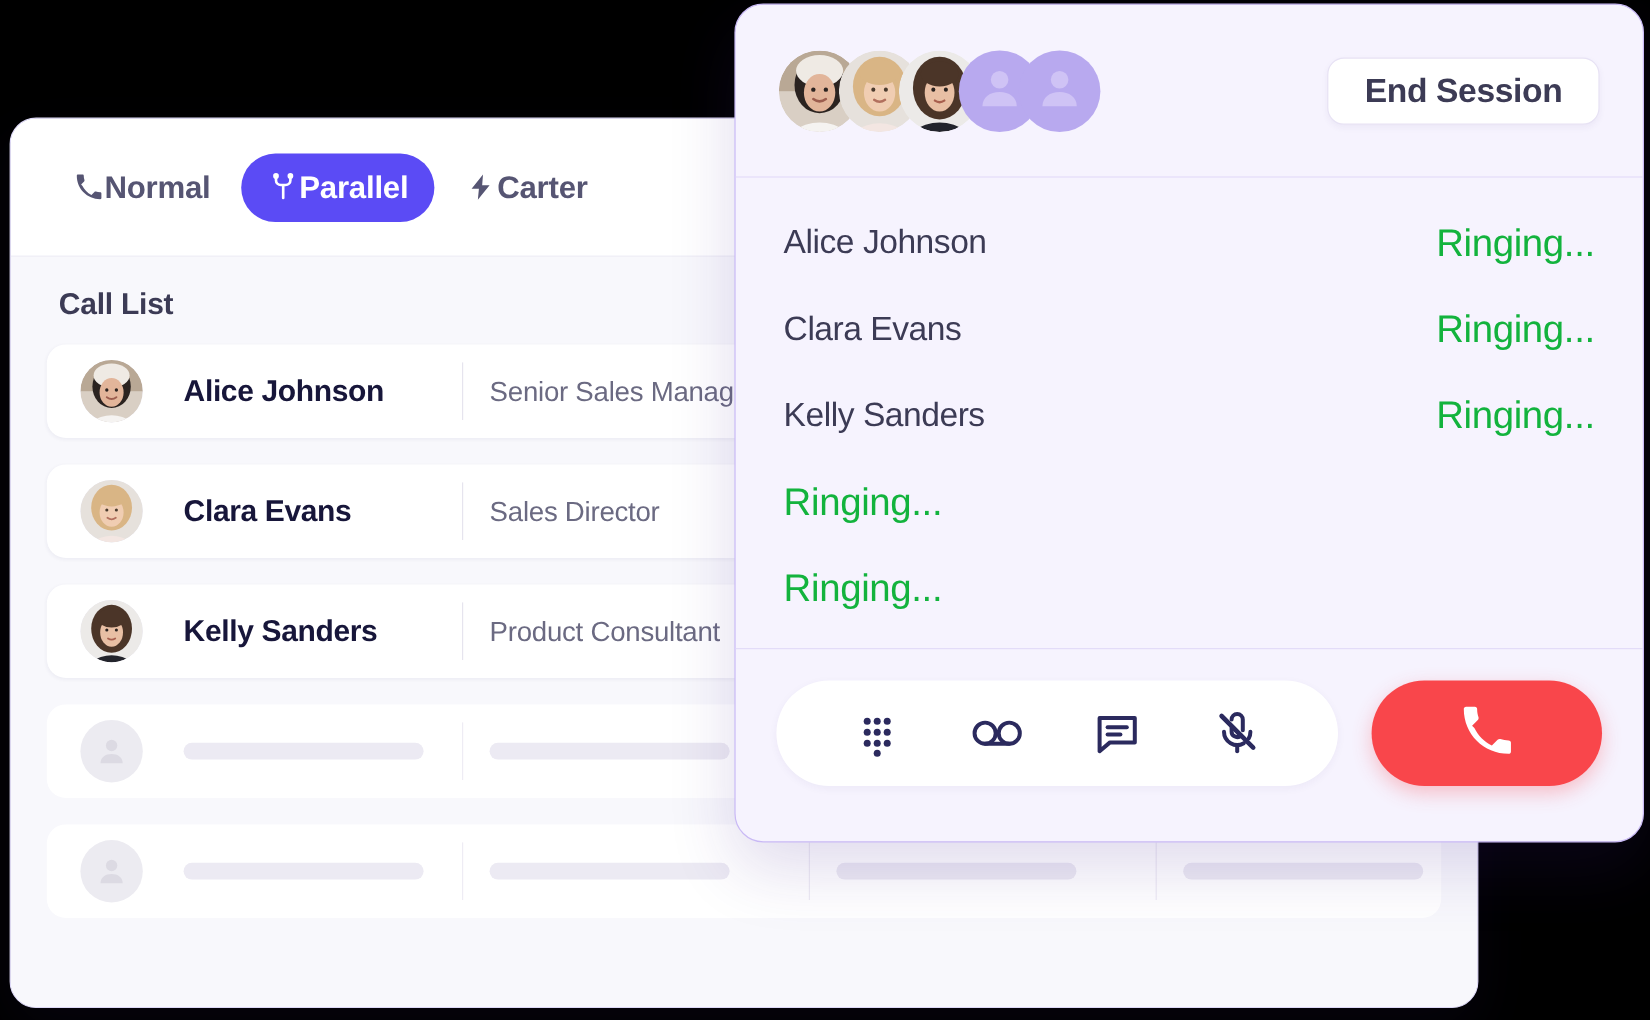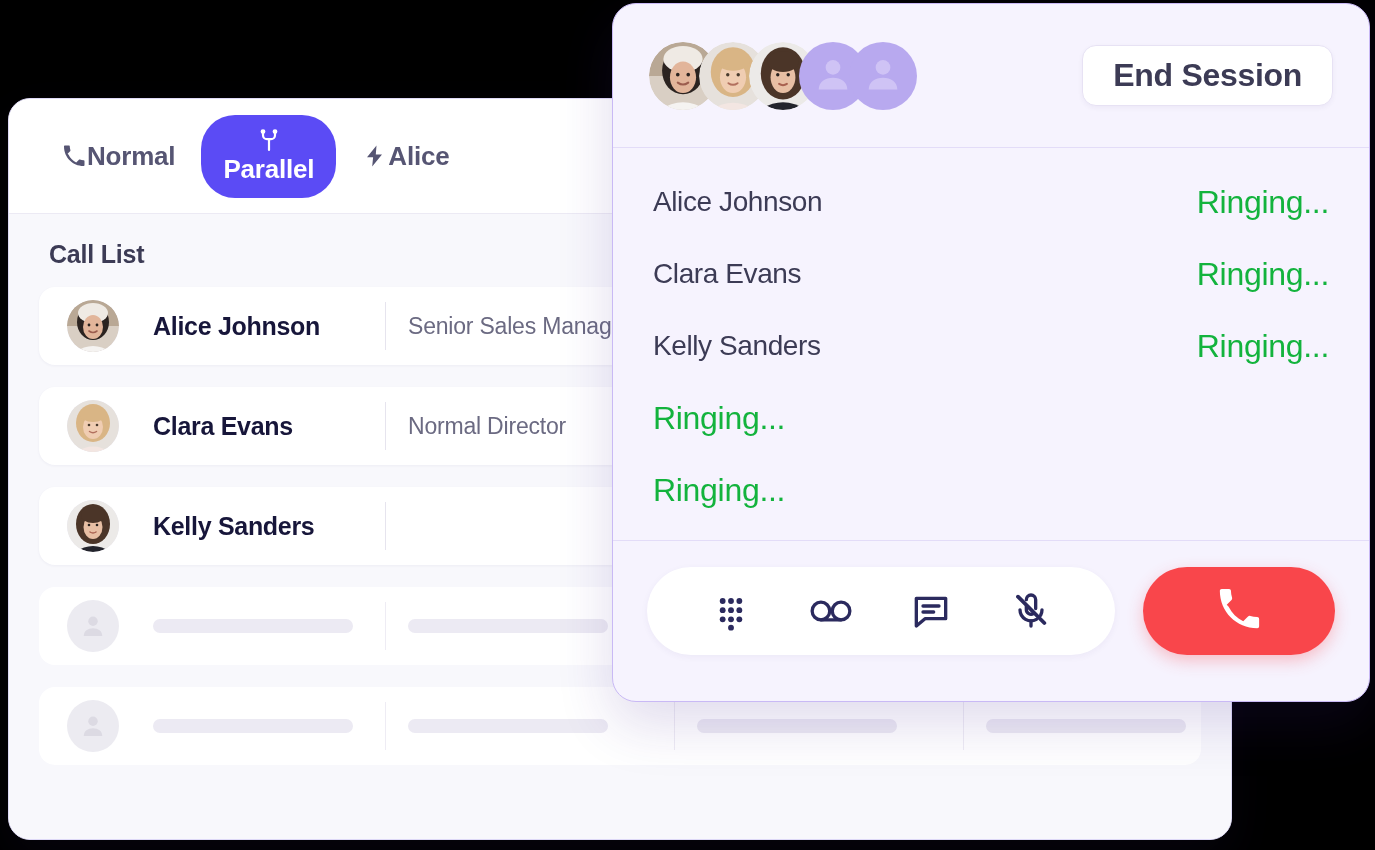--- a/index.html
+++ b/index.html
@@ -22,21 +22,21 @@
     position:absolute;left:0;top:0;width:100%;height:115px;
     background:#ffffff;border-bottom:1px solid #eceaf4;
     display:flex;align-items:center;padding-left:30px;box-sizing:border-box;gap:4px;
   }
   .tab{
     display:flex;align-items:center;
     padding:13px 22px;border-radius:34px;
     font-size:26px;font-weight:700;letter-spacing:-.2px;
     color:#565573;cursor:pointer;white-space:nowrap;
   }
-  .tab.active{background:#5b4bf5;color:#fff;flex-direction:column;}
+  .tab.active{background:#5b4bf5;color:#fff;}
   .tab .ic{display:flex;align-items:center;justify-content:center;width:26px;height:26px;flex:0 0 auto;}
   .tab .ic svg{display:block;}
 
   #list-body{
     position:absolute;left:0;top:115px;right:0;bottom:0;
     background:#f8f8fc;
     padding:0 30px;box-sizing:border-box;
   }
   #call-list-title{
     font-size:25px;font-weight:700;color:#3c3b55;letter-spacing:-.2px;
@@ -85,21 +85,21 @@
     display:flex;align-items:center;justify-content:space-between;
     padding:0 36px 0 36px;border-bottom:1px solid #e3dcf8;
   }
   #avatar-stack{display:flex;align-items:center;}
   .stk{width:68px;height:68px;border-radius:50%;overflow:hidden;position:relative;
        margin-left:-18px;flex:0 0 auto;}
   .stk:first-child{margin-left:0;}
   .stk.ph{background:#b8a9ef;display:flex;align-items:center;justify-content:center;}
   #end-session-btn{
     background:#fff;border:1px solid #e7e2f4;border-radius:14px;
-    padding:11px 30px;font-size:32px;font-weight:700;color:#3c3b55;
+    padding:11px 30px;font-size:28px;font-weight:700;color:#3c3b55;
     letter-spacing:-.3px;cursor:pointer;white-space:nowrap;
     box-shadow:0 2px 5px rgba(50,30,110,.05);
   }
   #participants{padding:18px 40px 0 40px;}
   .prow{display:flex;align-items:center;justify-content:space-between;height:72px;}
   .prow .pn{font-size:28px;color:#3c3b55;letter-spacing:-.4px;white-space:nowrap;}
   .prow .ps{font-size:32px;color:#13b33d;font-weight:500;letter-spacing:-.3px;white-space:nowrap;}
   #controls-divider{height:1px;background:#e3dcf8;margin-top:14px;}
   #controls{
     display:flex;align-items:center;gap:28px;padding:26px 34px 0 34px;
@@ -144,21 +144,21 @@
       </span>
       <span>Parallel</span>
     </div>
 
     <div class="tab">
       <span class="ic">
         <svg width="24" height="24" viewBox="0 0 24 24" fill="currentColor">
           <path d="M13.5 1.5 4 13.2h6.1L9.2 22.5 19 10.4h-6.2l.7-8.9z"></path>
         </svg>
       </span>
-      <span>Alice</span>
+      <span>Carter</span>
     </div>
 
   </div>
 
   <div id="list-body">
     <div id="call-list-title">Call List</div>
 
     <div class="row">
       <div class="av">
         <svg width="52" height="52" viewBox="0 0 52 52">
@@ -200,21 +200,21 @@
             <ellipse cx="26" cy="14" rx="13" ry="8" fill="#d9b585"></ellipse>
             <circle cx="22" cy="25" r="1.3" fill="#4a3b2e"></circle>
             <circle cx="30" cy="25" r="1.3" fill="#4a3b2e"></circle>
             <path d="M22.5 31.5 q3.5 2.5 7 0" stroke="#b2705e" stroke-width="1.5" fill="none" stroke-linecap="round"></path>
             <path d="M9 52 q17 -11 34 0 z" fill="#f3e6e2"></path>
           </g>
         </svg>
       </div>
       <div class="nm">Clara Evans</div>
       <div class="sep"></div>
-      <div class="rl">Normal Director</div>
+      <div class="rl">Sales Director</div>
     </div>
 
     <div class="row">
       <div class="av">
         <svg width="52" height="52" viewBox="0 0 52 52">
           <defs>
               <clipPath id="c3">
                 <circle cx="26" cy="26" r="26"></circle>
               </clipPath>
             </defs>
@@ -225,20 +225,21 @@
             <ellipse cx="26" cy="15" rx="12" ry="8" fill="#4b3528"></ellipse>
             <circle cx="22" cy="25" r="1.3" fill="#2b2320"></circle>
             <circle cx="30" cy="25" r="1.3" fill="#2b2320"></circle>
             <path d="M23 32 q3 2 6 0" stroke="#a8604f" stroke-width="1.5" fill="none" stroke-linecap="round"></path>
             <path d="M8 52 q18 -12 36 0 z" fill="#23242c"></path>
           </g>
         </svg>
       </div>
       <div class="nm">Kelly Sanders</div>
       <div class="sep"></div>
+      <div class="rl">Product Consultant</div>
     </div>
 
     <div class="srow">
       <div class="sav">
         <svg width="30" height="30" viewBox="0 0 24 24" fill="#dcdae3">
           <circle cx="12" cy="8.2" r="3.8"></circle>
           <path d="M4.6 20c0-4 3.3-6.2 7.4-6.2s7.4 2.2 7.4 6.2z"></path>
         </svg>
       </div>
       <div class="scol" style="padding-left:34px;width:266px;box-sizing:border-box;">

